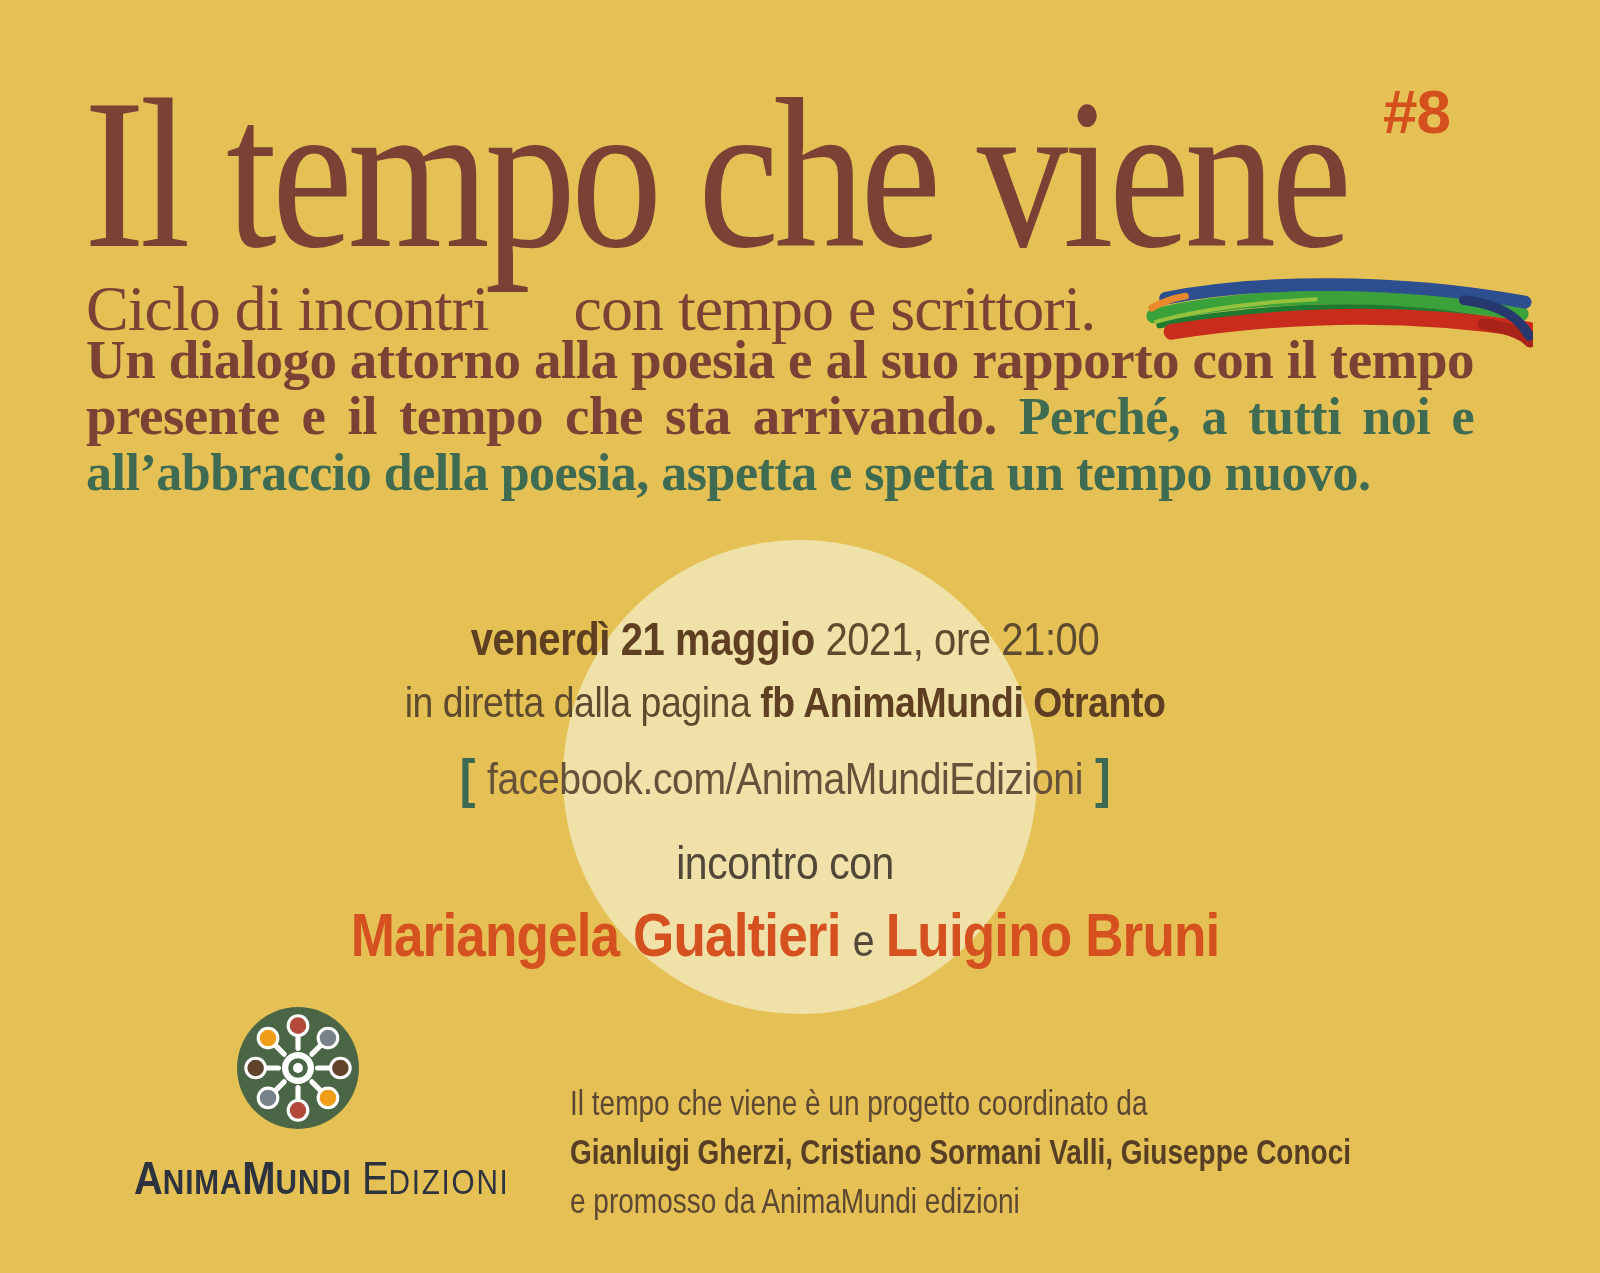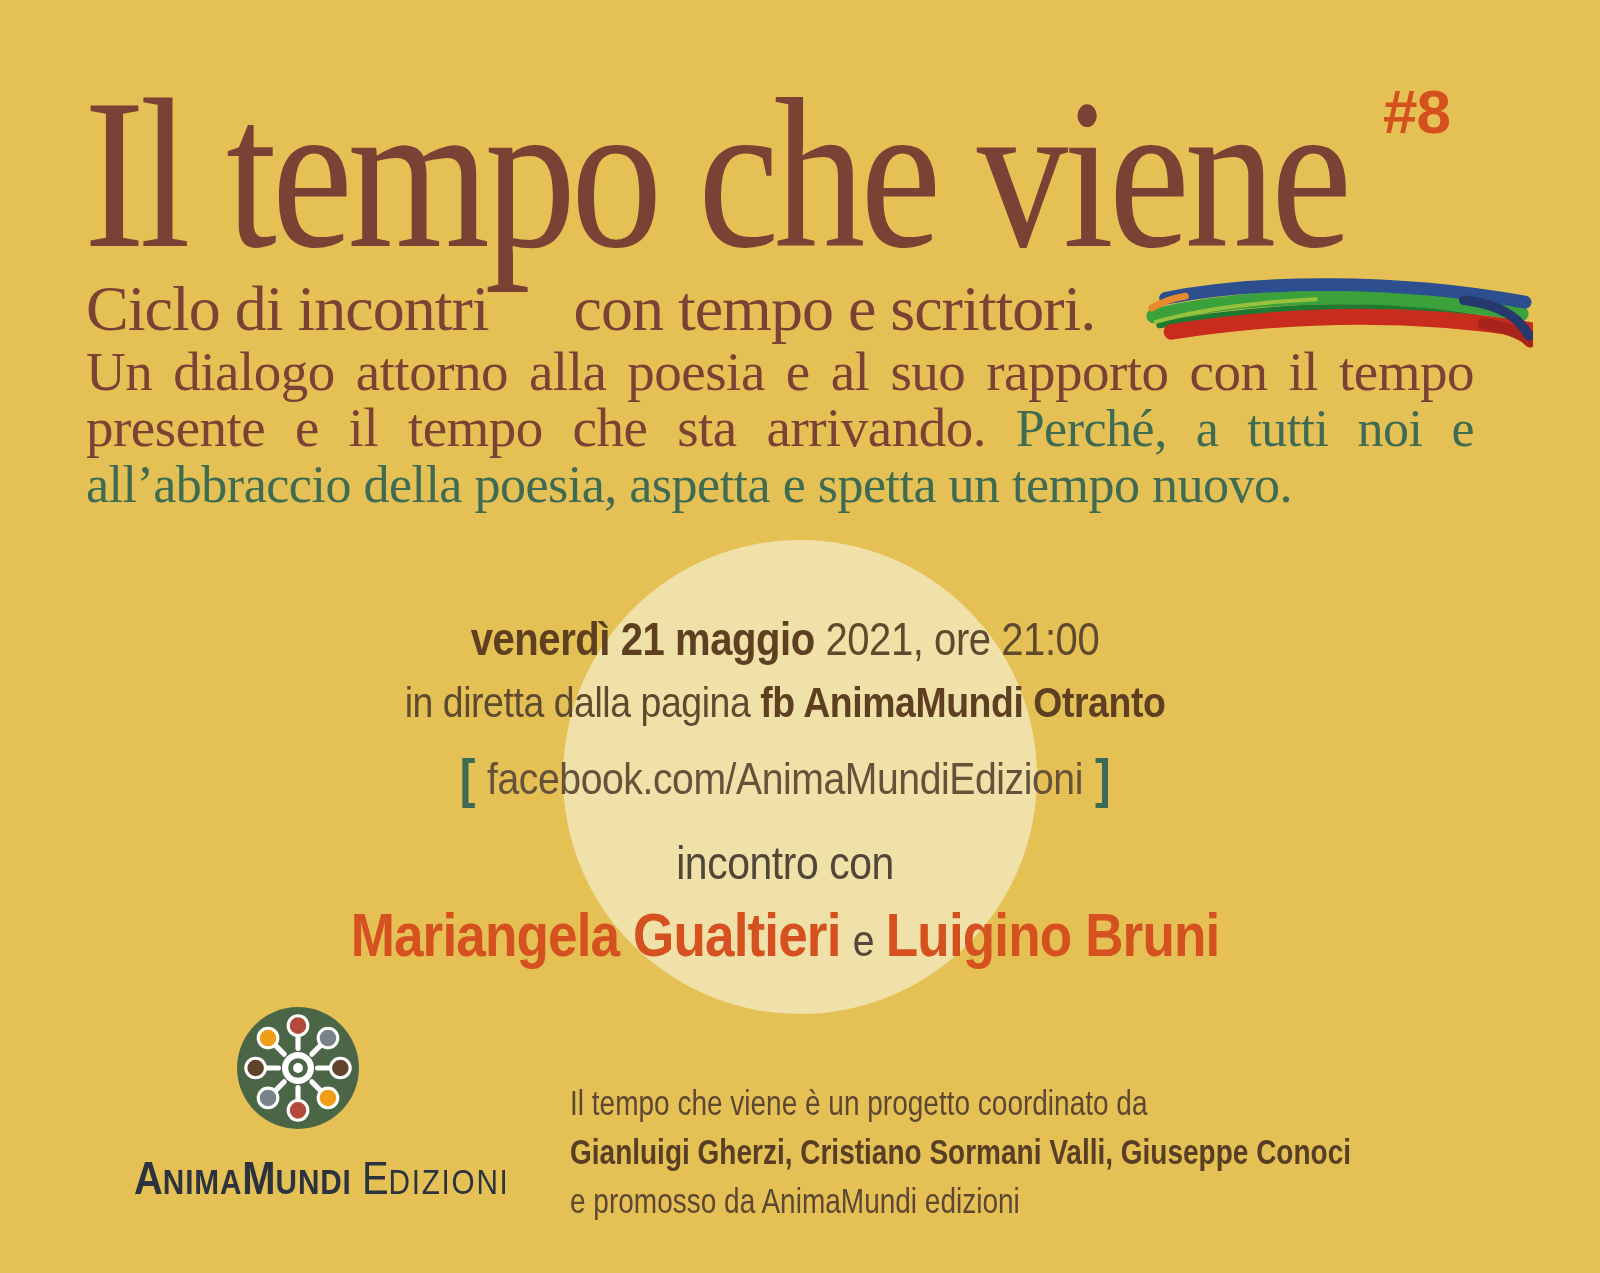--- a/index.html
+++ b/index.html
@@ -28,24 +28,24 @@
     font-size:62px;font-weight:700;color:#d4501d;letter-spacing:-1px;
   }
   .subtitle{
     left:86px;top:272px;
     font-family:"Liberation Serif",serif;
     font-size:64px;color:#7b4134;white-space:nowrap;letter-spacing:-1px;
   }
   .subtitle .gap{margin-right:85px;display:inline-block;text-align:center;}
   .brush{left:1138px;top:272px;}
   .intro{
-    left:86px;top:344px;width:1388px;
+    left:86px;top:332px;width:1388px;
     font-family:"Liberation Serif",serif;
     font-size:55px;line-height:1.02;color:#7b4134;
-    text-align:justify;letter-spacing:-0.5px;
+    text-align:justify;letter-spacing:-0.5px;font-weight:bold;
   }
   .intro .green{color:#3f6b52;font-size:52px;}
   
   .event{
     left:0;top:612px;width:1570px;text-align:center;
     color:#5e4a2e;transform:scaleX(.87);transform-origin:50% 0;
     letter-spacing:-0.5px;
   }
   .l-date{font-size:46px;margin-bottom:12px;}
   .l-date b{font-weight:700;color:#5e3f22;}

